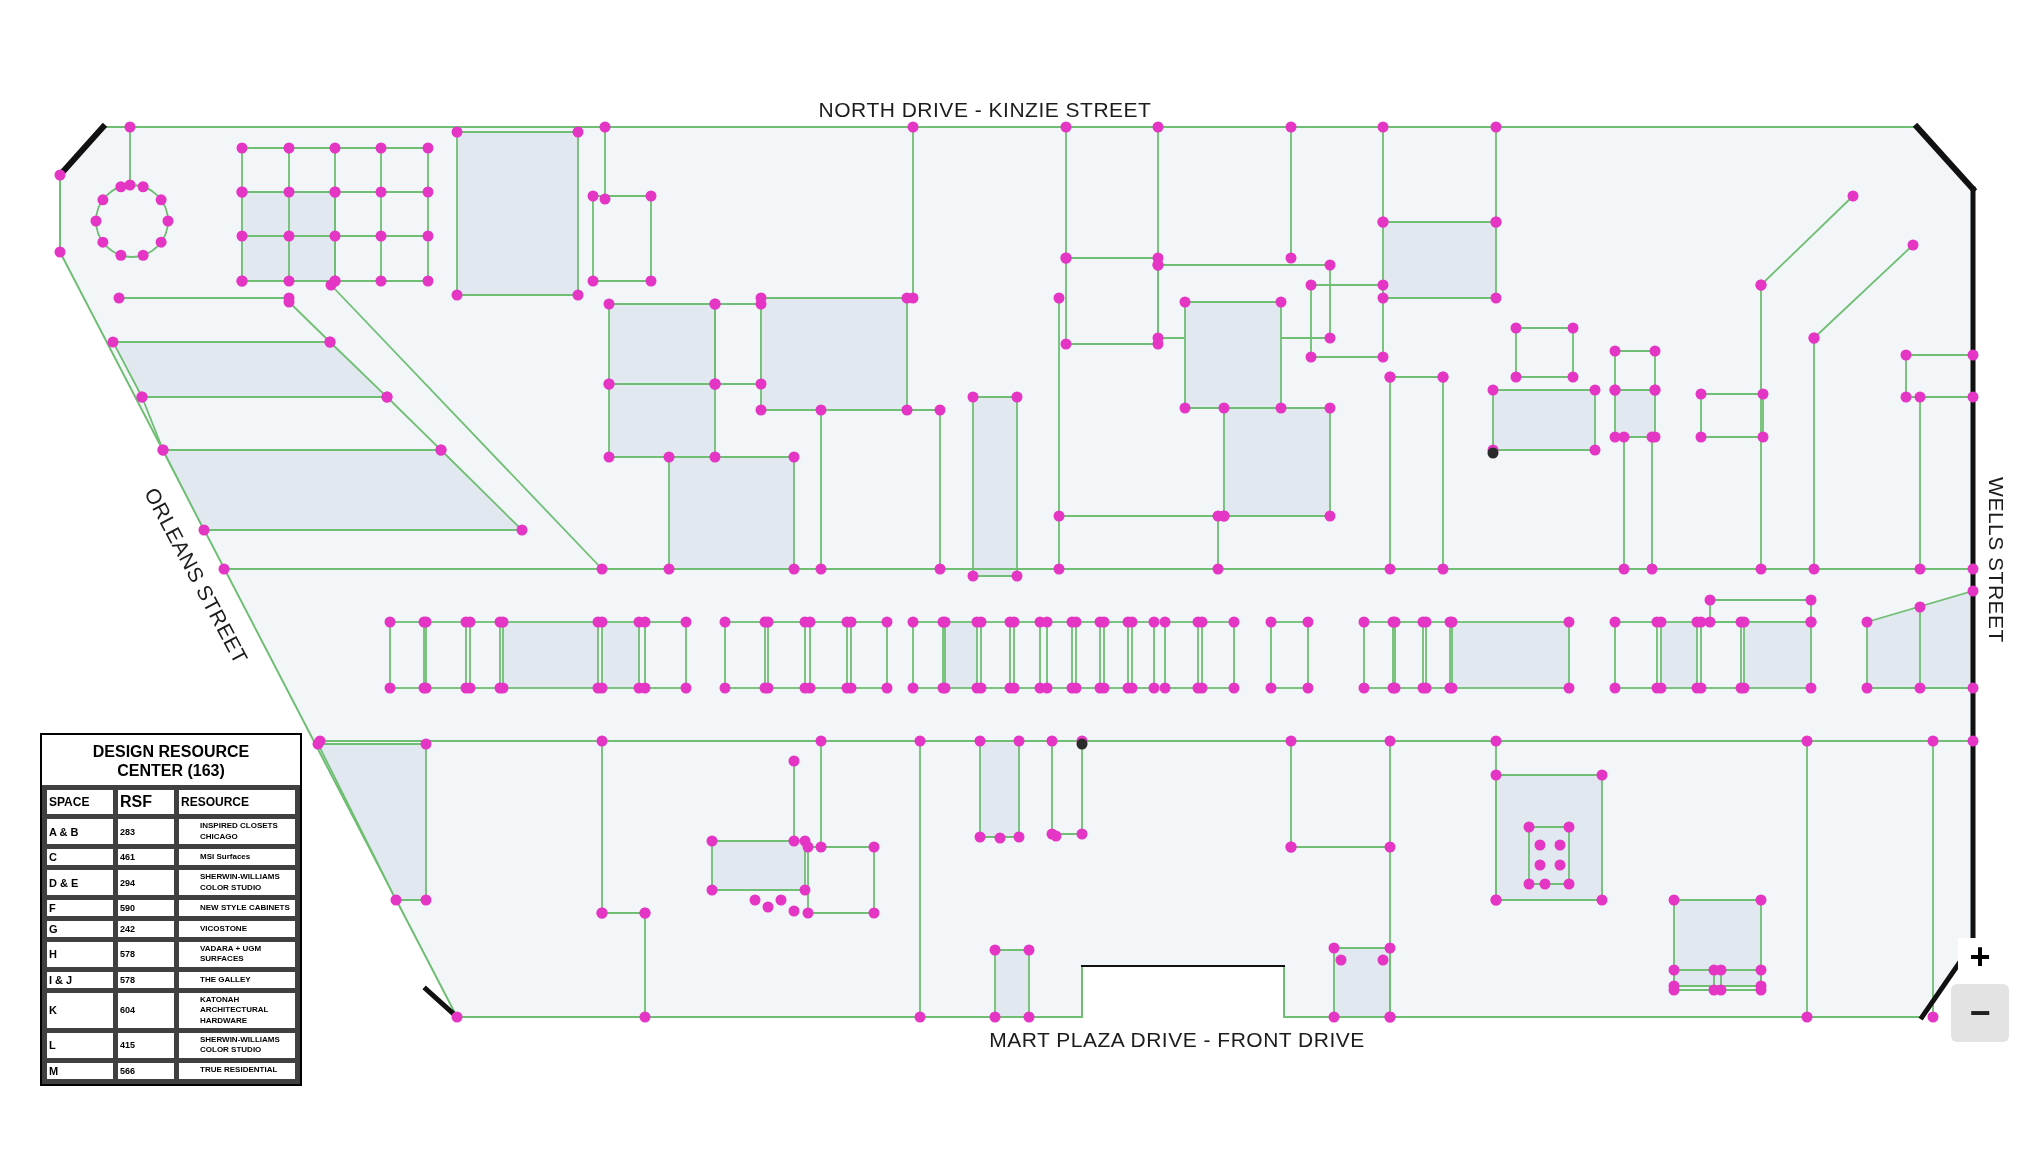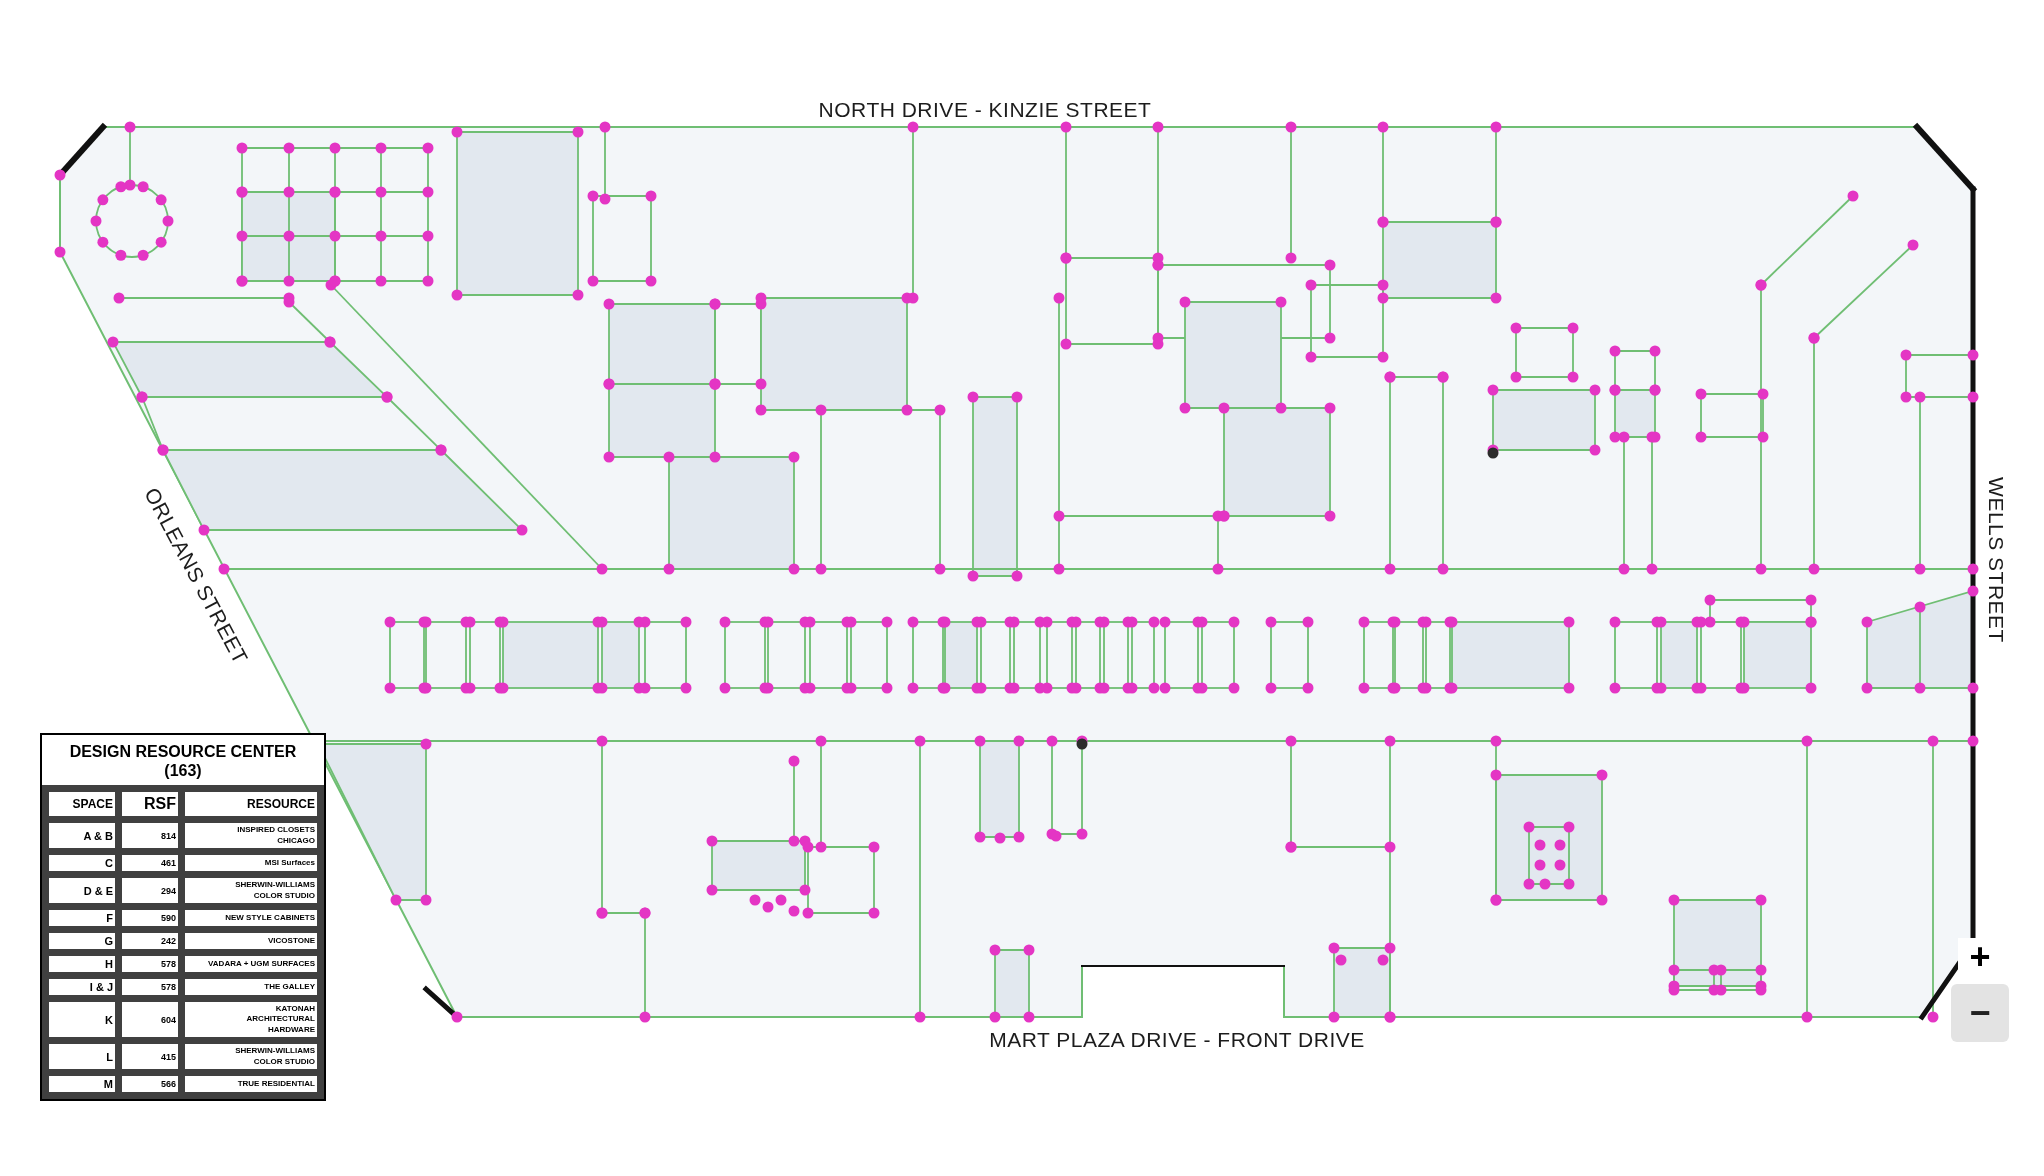--- a/index.html
+++ b/index.html
@@ -11,30 +11,30 @@
   #plan{position:absolute;left:0;top:0;}
   .street{
     position:absolute;color:#1c1c1c;font-size:21px;letter-spacing:.5px;
     white-space:nowrap;user-select:none;
   }
   .street.north{left:985px;top:98px;transform:translateX(-50%);}
   .street.mart{left:1177px;top:1028px;transform:translateX(-50%);}
   .street.orleans{left:196px;top:576px;transform:translate(-50%,-50%) rotate(62deg);}
   .street.wells{left:1996px;top:560px;transform:translate(-50%,-50%) rotate(90deg);}
   .legend{
-    position:absolute;left:40px;top:733px;width:286px;background:#ffffff;
+    position:absolute;left:40px;top:733px;width:262px;background:#ffffff;
     border:2px solid #000;box-sizing:border-box;
   }
   .legend-title{
     font-weight:bold;font-size:16px;line-height:1.2;text-align:center;
     padding:7px 24px 5px 24px;
   }
   .legend table{border-collapse:collapse;width:100%;table-layout:fixed;}
   .legend th,.legend td{
-    border:7px solid #404040;text-align:right;vertical-align:middle;
+    border:5px solid #404040;text-align:left;vertical-align:middle;
     font-weight:bold;padding:2px 2px;overflow:hidden;
   }
   .legend th{font-size:12px;padding:3px 2px;}
   .legend th.col-space, .legend td.col-space{width:62px;font-size:11px;}
   .legend th.col-rsf, .legend td.col-rsf{width:52px;font-size:9px;}
   .legend td.col-tenant{font-size:8px;line-height:1.3;padding-left:21px;}
   .legend th.col-space{font-size:12px;}
   .legend th.col-rsf{font-size:16px;}
   .zoom-controls{
     position:absolute;left:1948px;top:938px;width:64px;
@@ -583,21 +583,21 @@
     <thead>
       <tr>
         <th class="col-space">SPACE</th>
         <th class="col-rsf">RSF</th>
         <th class="col-tenant">RESOURCE</th>
       </tr>
     </thead>
     <tbody id="legend-rows">
         <tr>
           <td class="col-space">A &amp; B</td>
-          <td class="col-rsf">814</td>
+          <td class="col-rsf">283</td>
           <td class="col-tenant">INSPIRED CLOSETS CHICAGO</td>
         </tr>
         <tr>
           <td class="col-space">C</td>
           <td class="col-rsf">461</td>
           <td class="col-tenant">MSI Surfaces</td>
         </tr>
         <tr>
           <td class="col-space">D &amp; E</td>
           <td class="col-rsf">294</td>

